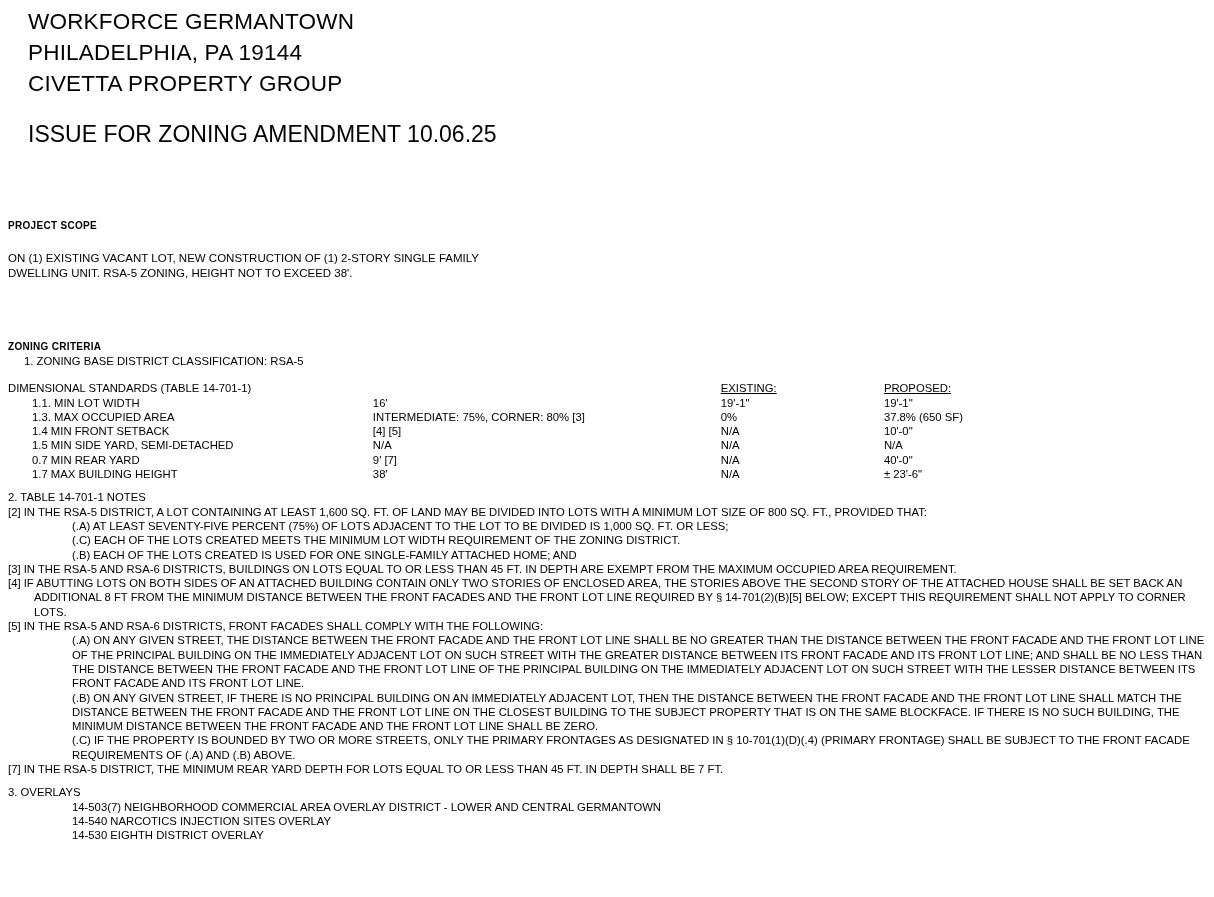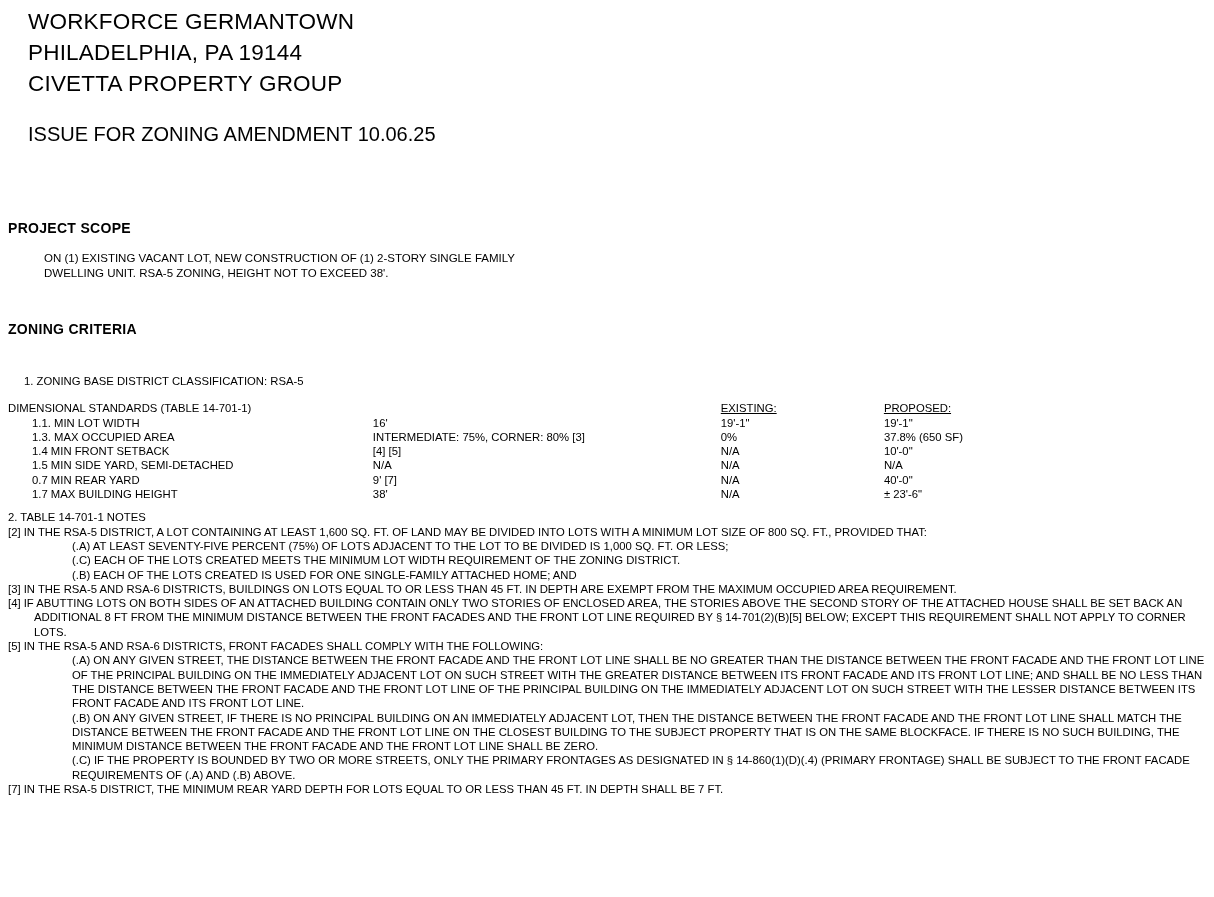--- a/index.html
+++ b/index.html
@@ -30,50 +30,49 @@
     width: 1100px;
   }
   .header-line {
     font-size: 22.5px;
     font-weight: 400;
     letter-spacing: 0.2px;
     line-height: 31px;
     white-space: nowrap;
   }
   .header-issue {
-    font-size: 20px;
+    font-size: 23px;
     line-height: 31px;
     margin-top: 20px;
     white-space: nowrap;
   }
 
   
   .section-title {
-    font-size: 14px;
+    font-size: 10px;
     font-weight: bold;
     letter-spacing: 0.3px;
   }
   #project-scope-title { position: absolute; left: 8px; top: 220px; }
-  #zoning-criteria-title { position: absolute; left: 8px; top: 321px; }
+  #zoning-criteria-title { position: absolute; left: 8px; top: 341px; }
 
   .scope-text {
     position: absolute;
     left: 8px;
     top: 251px;
     font-size: 11.5px;
     line-height: 14.5px;
     width: 700px;
-    margin-left: 36px;
   }
 
   
   .zc {
     position: absolute;
     left: 8px;
-    top: 374px;
+    top: 354px;
     width: 1200px;
     font-size: 11.3px;
     line-height: 14.3px;
   }
   .zc-line { white-space: pre; }
   .indent1 { padding-left: 16px; }
 
   .spacer-sm { height: 9px; }
   .spacer-md { height: 13px; }
 
@@ -196,21 +195,27 @@
       <div class="note-line">2. TABLE 14-701-1 NOTES</div>
       <div class="note-para hang">[2]   IN THE RSA-5 DISTRICT, A LOT CONTAINING AT LEAST 1,600 SQ. FT. OF LAND MAY BE DIVIDED INTO LOTS WITH A MINIMUM LOT SIZE OF 800 SQ. FT., PROVIDED THAT:</div>
       <div class="note-para hang-deep">(.A)   AT LEAST SEVENTY-FIVE PERCENT (75%) OF LOTS ADJACENT TO THE LOT TO BE DIVIDED IS 1,000 SQ. FT. OR LESS;</div>
       <div class="note-para hang-deep">(.C)   EACH OF THE LOTS CREATED MEETS THE MINIMUM LOT WIDTH REQUIREMENT OF THE ZONING DISTRICT.</div>
       <div class="note-para hang-deep">(.B)   EACH OF THE LOTS CREATED IS USED FOR ONE SINGLE-FAMILY ATTACHED HOME; AND</div>
       <div class="note-para hang">[3]   IN THE RSA-5 AND RSA-6 DISTRICTS, BUILDINGS ON LOTS EQUAL TO OR LESS THAN 45 FT. IN DEPTH ARE EXEMPT FROM THE MAXIMUM OCCUPIED AREA REQUIREMENT.</div>
       <div class="note-para hang">[4]   IF ABUTTING LOTS ON BOTH SIDES OF AN ATTACHED BUILDING CONTAIN ONLY TWO STORIES OF ENCLOSED AREA, THE STORIES ABOVE THE SECOND STORY OF THE ATTACHED HOUSE SHALL BE SET BACK AN ADDITIONAL 8 FT FROM THE MINIMUM DISTANCE BETWEEN THE FRONT FACADES AND THE FRONT LOT LINE REQUIRED BY § 14-701(2)(B)[5] BELOW; EXCEPT THIS REQUIREMENT SHALL NOT APPLY TO CORNER LOTS.</div>
       <div class="note-para hang">[5]   IN THE RSA-5 AND RSA-6 DISTRICTS, FRONT FACADES SHALL COMPLY WITH THE FOLLOWING:</div>
       <div class="note-para hang-deep">(.A)   ON ANY GIVEN STREET, THE DISTANCE BETWEEN THE FRONT FACADE AND THE FRONT LOT LINE SHALL BE NO GREATER THAN THE DISTANCE BETWEEN THE FRONT FACADE AND THE FRONT LOT LINE OF THE PRINCIPAL BUILDING ON THE IMMEDIATELY ADJACENT LOT ON SUCH STREET WITH THE GREATER DISTANCE BETWEEN ITS FRONT FACADE AND ITS FRONT LOT LINE; AND SHALL BE NO LESS THAN THE DISTANCE BETWEEN THE FRONT FACADE AND THE FRONT LOT LINE OF THE PRINCIPAL BUILDING ON THE IMMEDIATELY ADJACENT LOT ON SUCH STREET WITH THE LESSER DISTANCE BETWEEN ITS FRONT FACADE AND ITS FRONT LOT LINE.</div>
       <div class="note-para hang-deep">(.B)   ON ANY GIVEN STREET, IF THERE IS NO PRINCIPAL BUILDING ON AN IMMEDIATELY ADJACENT LOT, THEN THE DISTANCE BETWEEN THE FRONT FACADE AND THE FRONT LOT LINE SHALL MATCH THE DISTANCE BETWEEN THE FRONT FACADE AND THE FRONT LOT LINE ON THE CLOSEST BUILDING TO THE SUBJECT PROPERTY THAT IS ON THE SAME BLOCKFACE. IF THERE IS NO SUCH BUILDING, THE MINIMUM DISTANCE BETWEEN THE FRONT FACADE AND THE FRONT LOT LINE SHALL BE ZERO.</div>
-      <div class="note-para hang-deep">(.C)   IF THE PROPERTY IS BOUNDED BY TWO OR MORE STREETS, ONLY THE PRIMARY FRONTAGES AS DESIGNATED IN § 14-860(1)(D)(.4) (PRIMARY FRONTAGE) SHALL BE SUBJECT TO THE FRONT FACADE REQUIREMENTS OF (.A) AND (.B) ABOVE.</div>
+      <div class="note-para hang-deep">(.C)   IF THE PROPERTY IS BOUNDED BY TWO OR MORE STREETS, ONLY THE PRIMARY FRONTAGES AS DESIGNATED IN § 10-701(1)(D)(.4) (PRIMARY FRONTAGE) SHALL BE SUBJECT TO THE FRONT FACADE REQUIREMENTS OF (.A) AND (.B) ABOVE.</div>
       <div class="note-para hang">[7]   IN THE RSA-5 DISTRICT, THE MINIMUM REAR YARD DEPTH FOR LOTS EQUAL TO OR LESS THAN 45 FT. IN DEPTH SHALL BE 7 FT.</div>
     </div>
 
     <div class="spacer-sm"></div>
 
+    <div class="overlays">
+      <div class="note-line">3. OVERLAYS</div>
+      <div class="overlay-line">14-503(7) NEIGHBORHOOD COMMERCIAL AREA OVERLAY DISTRICT - LOWER AND CENTRAL GERMANTOWN</div>
+      <div class="overlay-line">14-540 NARCOTICS INJECTION SITES OVERLAY</div>
+      <div class="overlay-line">14-530 EIGHTH DISTRICT OVERLAY</div>
+    </div>
 
   </div>
 </div>
 
 </body></html>

